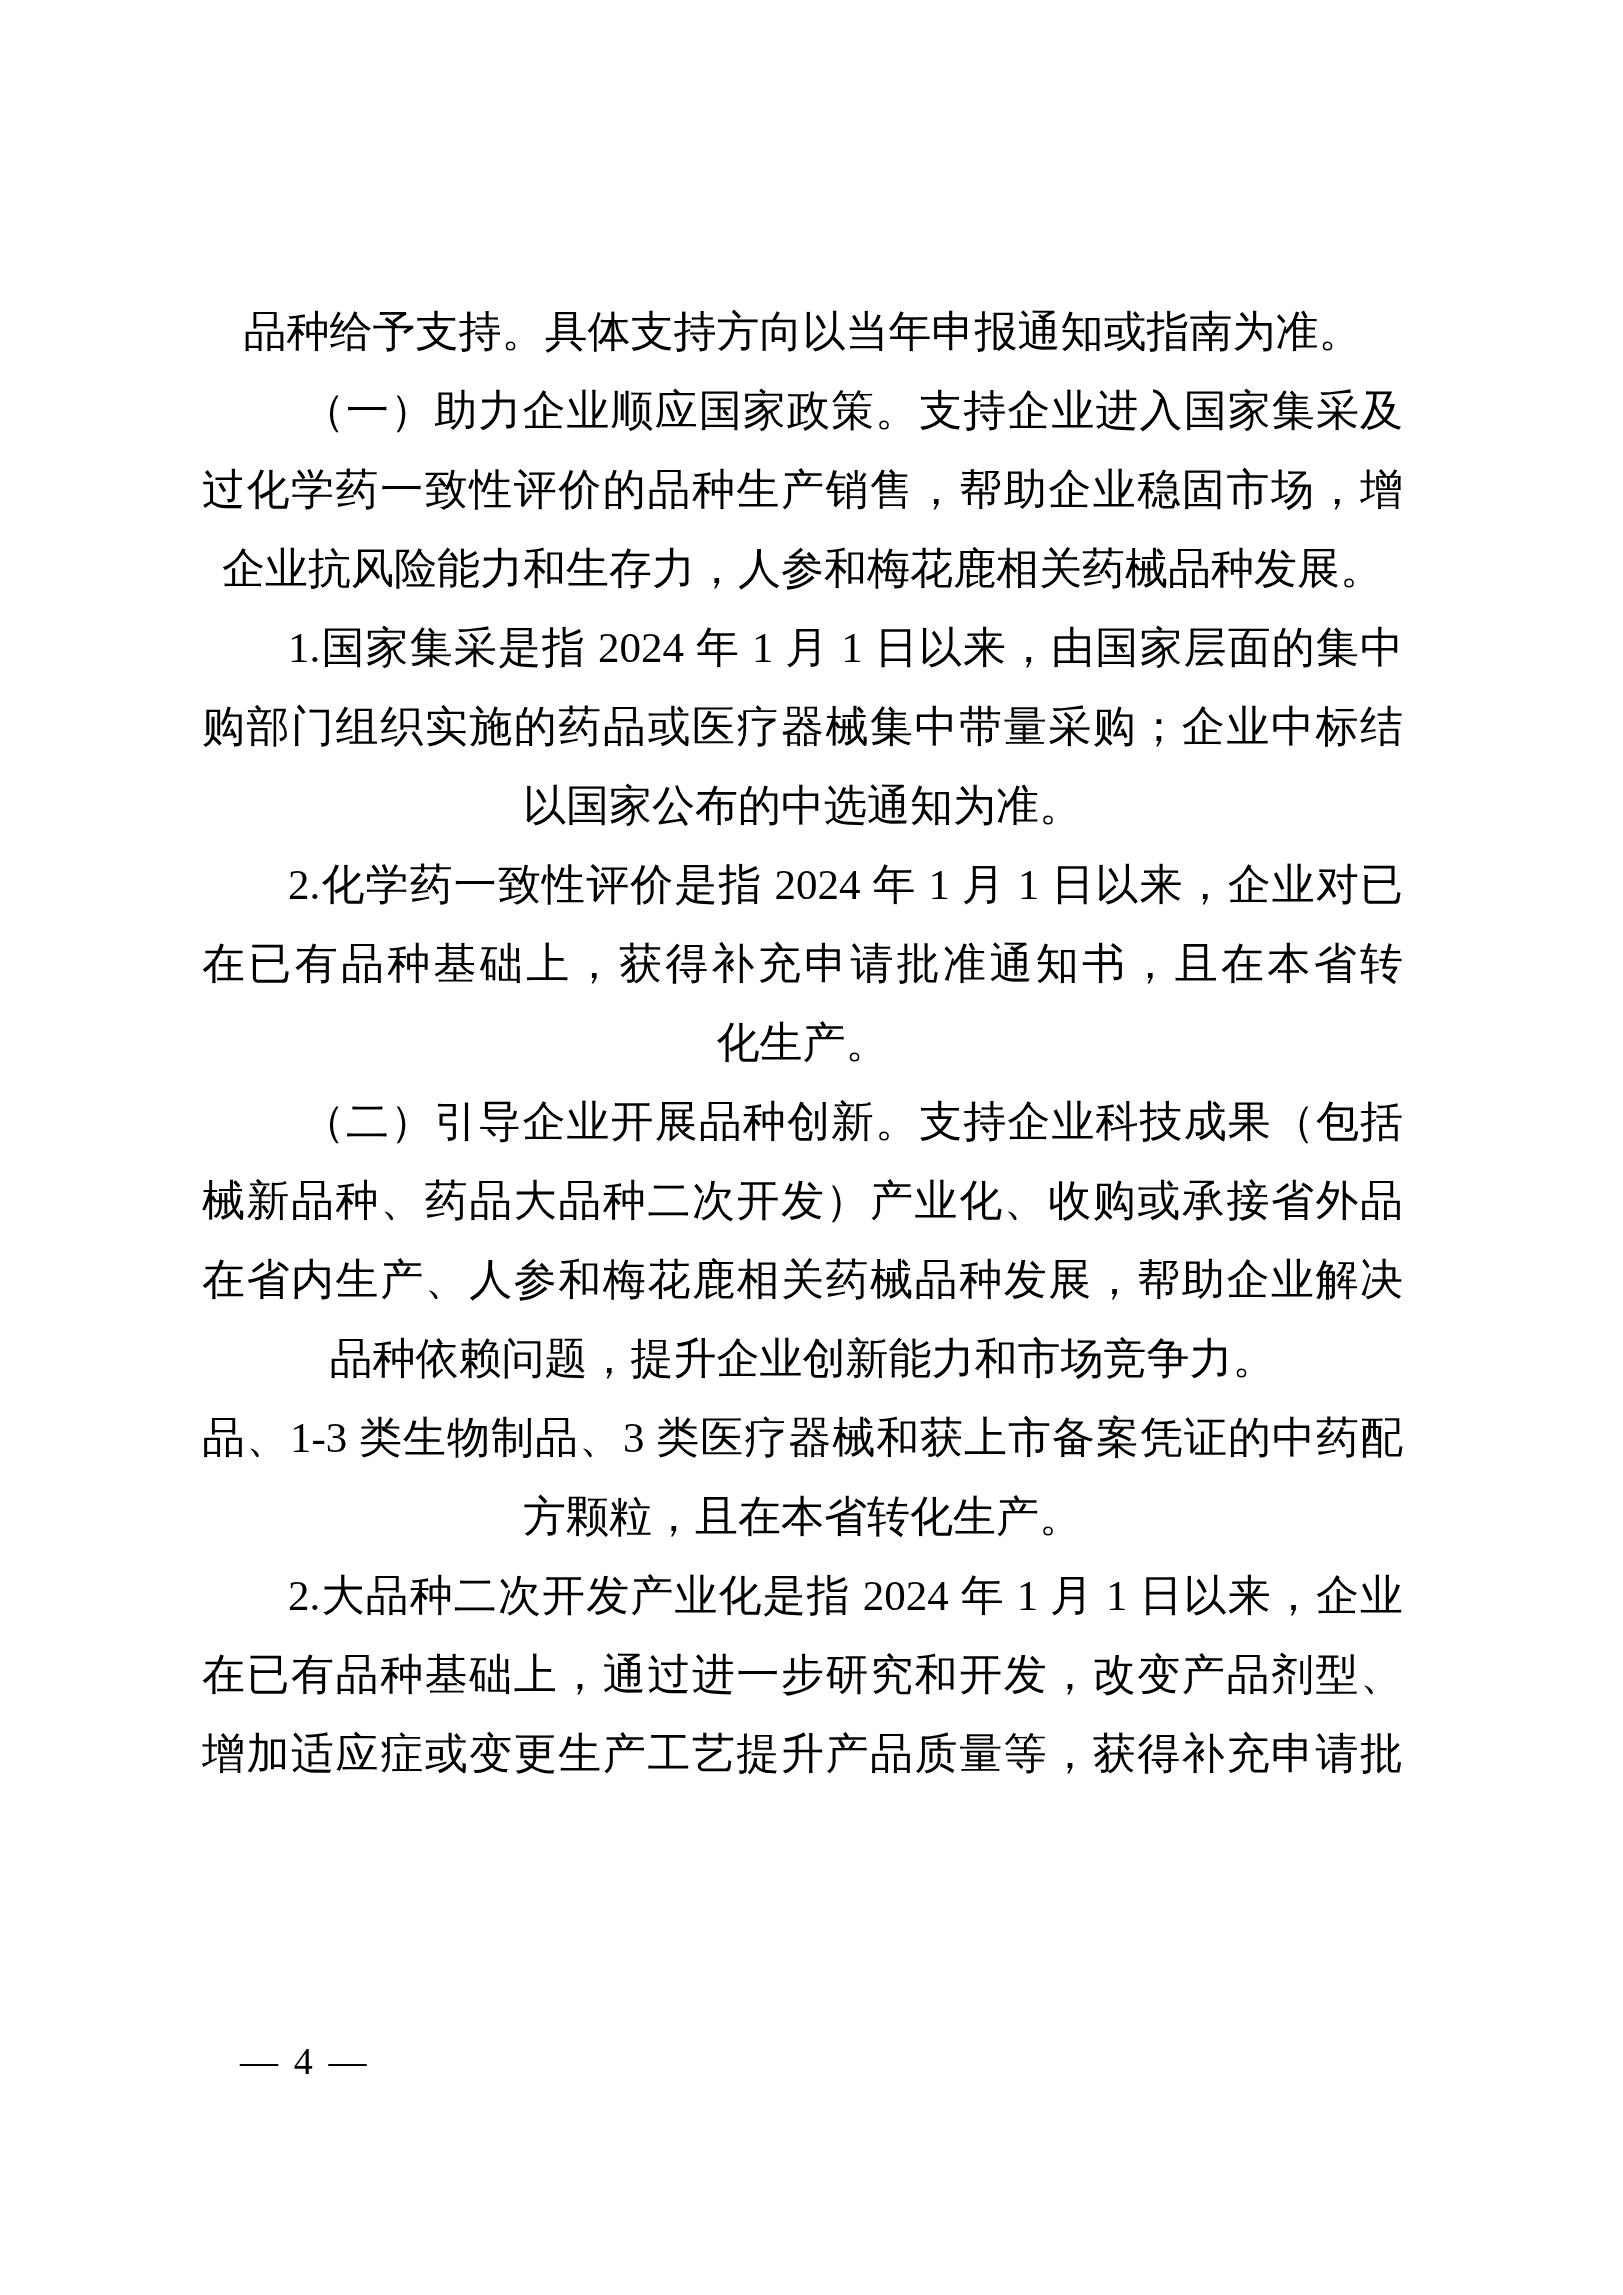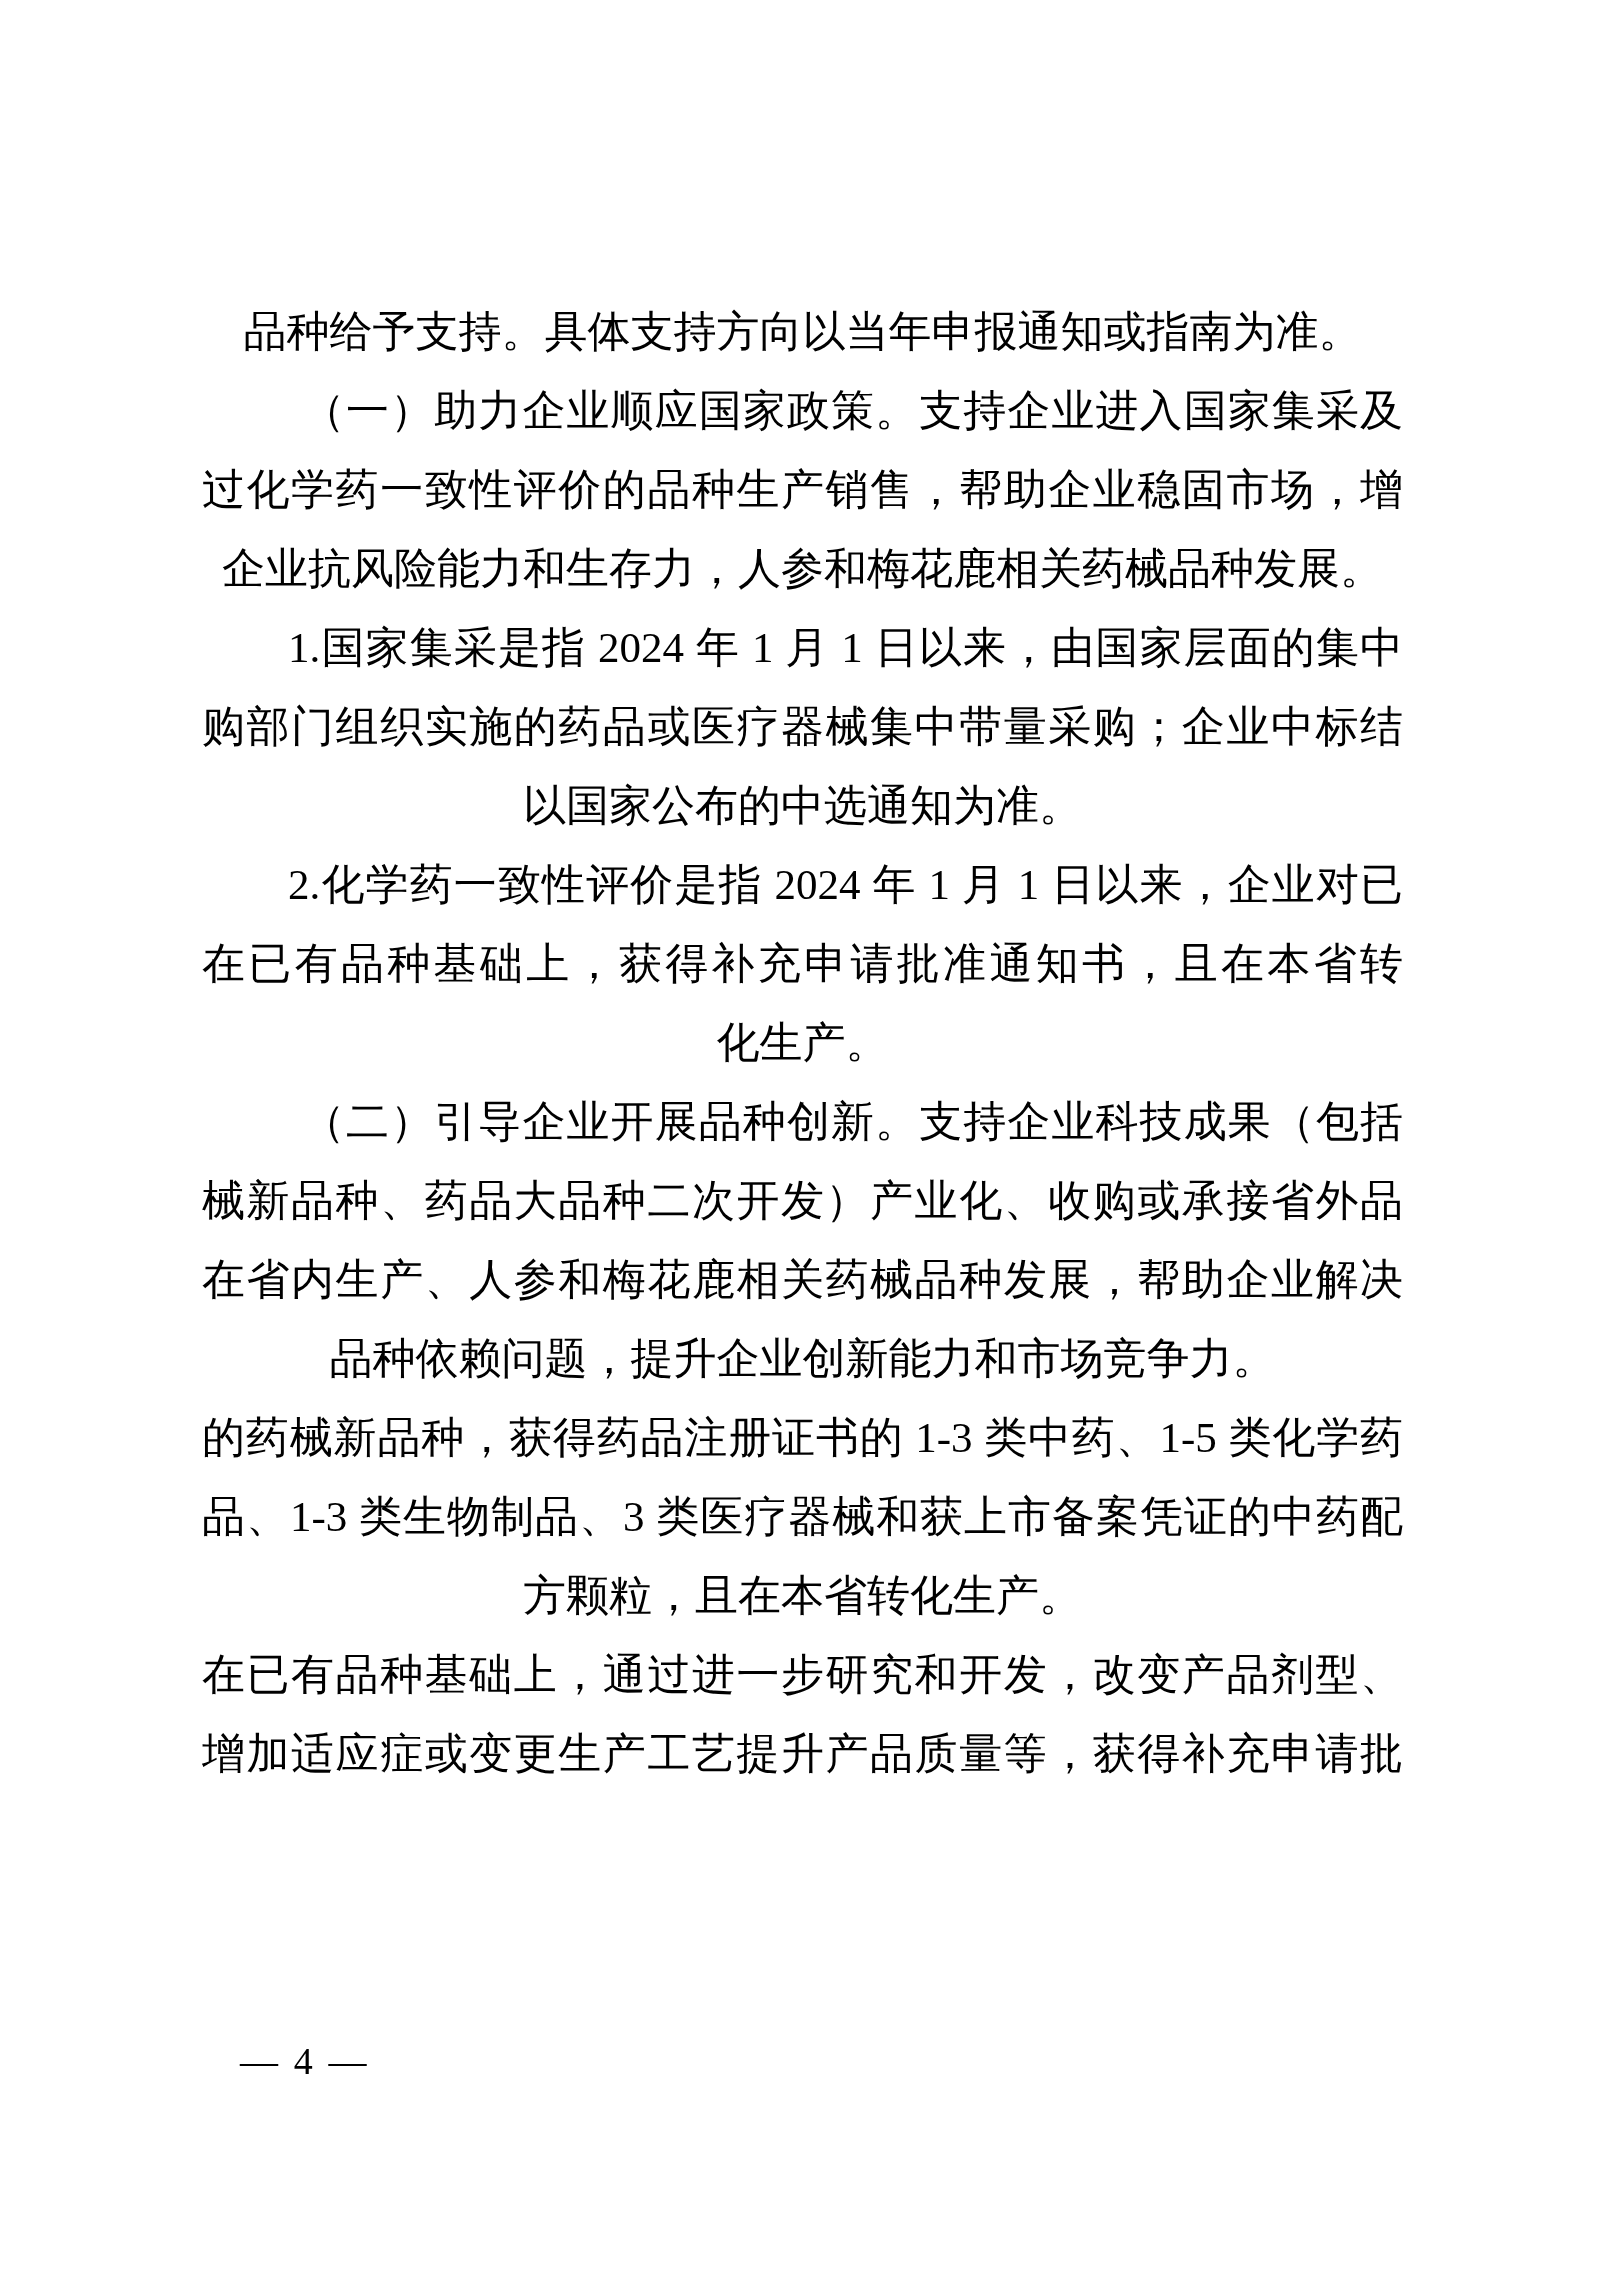--- a/index.html
+++ b/index.html
@@ -82,24 +82,24 @@
         <div class="line justify"><span class="seg">在已有品种基础上，获得补充申请批准通知书，且在本省转</span></div>
         <div class="line"><span class="seg">化生产。</span></div>
       </div>
       <div class="paragraph">
         <div class="line justify indent-head"><span class="seg bold">（二）引导企业开展品种创新。</span><span class="seg">支持企业科技成果（包括药</span></div>
         <div class="line justify"><span class="seg">械新品种、药品大品种二次开发）产业化、收购或承接省外品种</span></div>
         <div class="line justify"><span class="seg">在省内生产、人参和梅花鹿相关药械品种发展，帮助企业解决单</span></div>
         <div class="line"><span class="seg">品种依赖问题，提升企业创新能力和市场竞争力。</span></div>
       </div>
       <div class="paragraph">
-        <div class="line justify"><span class="seg">的药械新品种，获得药品注册证书的 1-3 类中药、1-5 类化学药</span></div>
         <div class="line justify"><span class="seg">品、1-3 类生物制品、3 类医疗器械和获上市备案凭证的中药配</span></div>
         <div class="line"><span class="seg">方颗粒，且在本省转化生产。</span></div>
       </div>
       <div class="paragraph">
+        <div class="line justify indent-num"><span class="seg">2.大品种二次开发产业化是指 2024 年 1 月 1 日以来，企业</span></div>
         <div class="line justify"><span class="seg">在已有品种基础上，通过进一步研究和开发，改变产品剂型、</span></div>
         <div class="line justify"><span class="seg">增加适应症或变更生产工艺提升产品质量等，获得补充申请批</span></div>
       </div>
     </div>
   <div class="footer">— 4 —</div>
 </div>
 
 
 </body></html>

